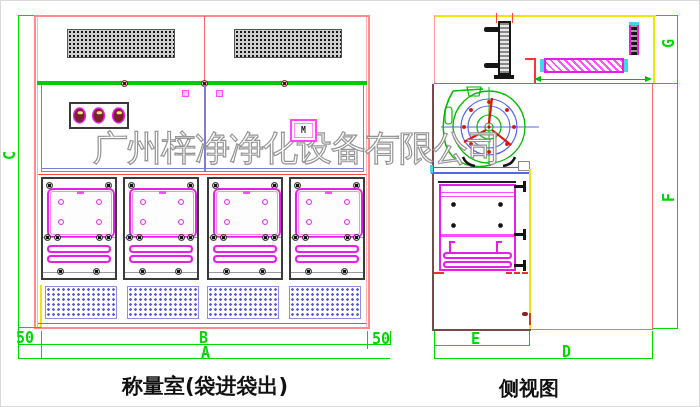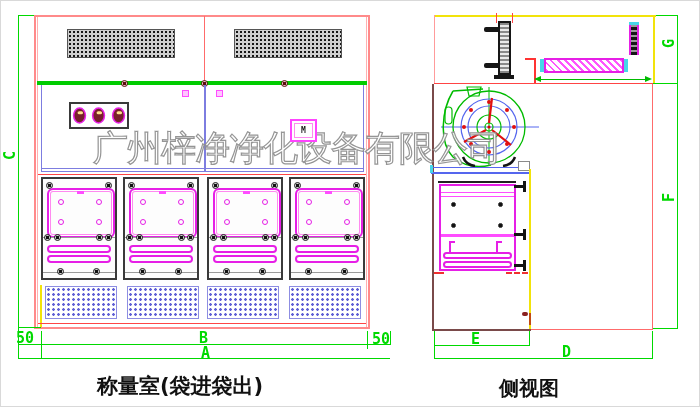--- a/index.html
+++ b/index.html
@@ -192,21 +192,21 @@
     <div class="dim" style="left:17px;top:343px;width:372px;height:1px;"></div>
     <div class="dim" style="left:40px;top:330px;width:1px;height:28px;"></div>
     <div class="dim" style="left:366px;top:330px;width:1px;height:18px;"></div>
     <div class="dim" style="left:389px;top:330px;width:1px;height:14px;"></div>
     <span class="dimtxt" style="left:15px;top:330px;">50</span>
     <span class="dimtxt" style="left:198px;top:330px;">B</span>
     <span class="dimtxt" style="left:371px;top:331px;">50</span>
     <div class="dim" style="left:17px;top:357px;width:372px;height:1px;"></div>
     <span class="dimtxt" style="left:200px;top:345px;">A</span>
 
-    <div class="caption" style="left:96px;top:371px;width:216px;font-size:21px;">称量室(袋进袋出)</div>
+    <div class="caption" style="left:96px;top:371px;width:216px;text-align:center;font-size:21px;">称量室(袋进袋出)</div>
   </div>
 
   <div id="watermark">广州梓净净化设备有限公司</div>
 
   <div>
 
     <div class="hline" style="left:433px;top:14px;width:222px;height:2px;background:#f2e30a;"></div>
     <div class="vline" style="left:652px;top:14px;width:2px;height:69px;background:#f2e30a;"></div>
     <div class="vline" style="left:433px;top:14px;width:1px;height:69px;background:#ff9b9b;"></div>
     <div class="hline" style="left:433px;top:82px;width:219px;height:1px;background:#ff4444;"></div>

